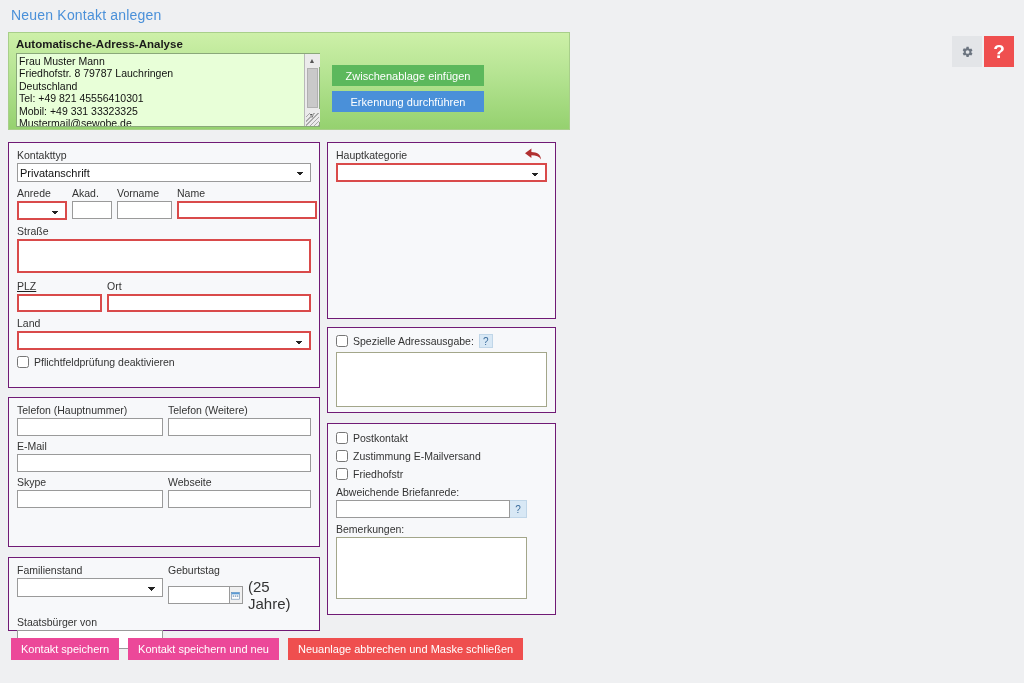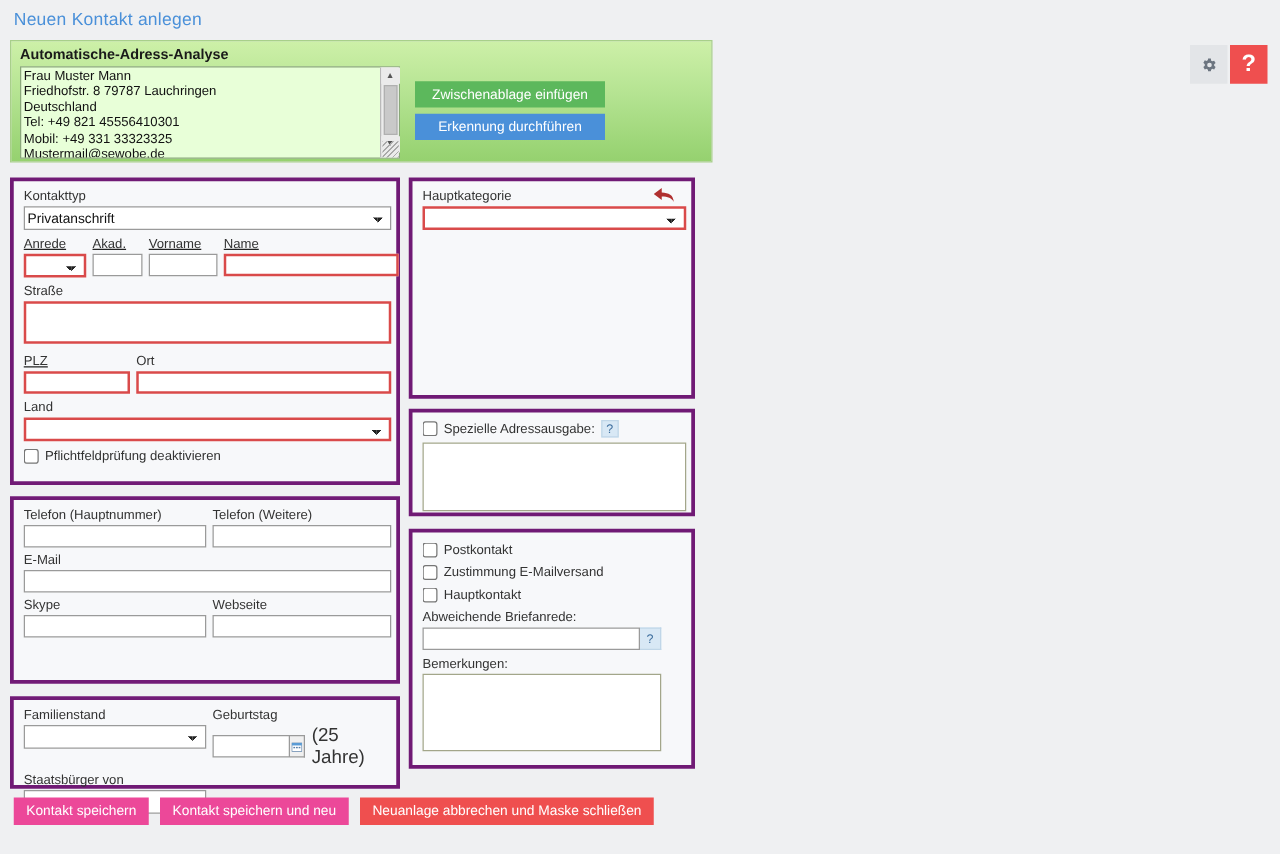--- a/index.html
+++ b/index.html
@@ -73,21 +73,21 @@
     border: none; color: #fff; font-size: 11px; cursor: pointer;
     font-family: "Liberation Sans", sans-serif;
   }
   .btn-paste { background: #5cb85c; }
   .btn-detect { background: #4a90d9; }
 
   
   .panel {
     position: absolute;
     background: #f7f8fa;
-    border: 3px solid #701a75;
+    border: 1px solid #701a75;
   }
   .lbl { display: block; font-size: 10.5px; color: #333; margin: 0 0 1px 0; line-height: 13px; }
 
   input.fld, select.fld, textarea.fld {
     font-family: "Liberation Sans", sans-serif;
     font-size: 11px; color: #111;
     background: #fff;
     border: 1px solid #9a9a9a;
     height: 18px; padding: 0 2px;
     outline: none;
@@ -168,21 +168,21 @@
       </div>
     </div>
   </div>
 
   <div class="panel" style="left:8px; top:142px; width:312px; height:246px; padding:6px 8px;">
     <span class="lbl">Kontakttyp</span>
     <select class="fld" style="width:294px; margin-bottom:5px;">
       <option>Privatanschrift</option>
     </select>
 
-    <div class="row" style="gap:5px; margin-bottom:5px;text-decoration:underline;">
+    <div class="row" style="gap:5px; margin-bottom:5px;">
       <div style="width:50px;">
         <span class="lbl">Anrede</span>
         <select class="fld req" style="width:50px;">
           <option></option>
         </select>
       </div>
       <div style="width:40px;">
         <span class="lbl">Akad.</span>
         <input class="fld" style="width: 40px;" value="">
       </div>
@@ -300,21 +300,21 @@
     <div class="cbrow">
       <input type="checkbox" style="">
       <label>Postkontakt</label>
     </div>
     <div class="cbrow">
       <input type="checkbox" style="">
       <label>Zustimmung E-Mailversand</label>
     </div>
     <div class="cbrow">
       <input type="checkbox" style="">
-      <label>Hauptkontakt</label>
+      <label>Friedhofstr</label>
     </div>
     <span class="lbl">Abweichende Briefanrede:</span>
     <div class="row" style="align-items:center; margin-bottom:5px;">
       <input class="fld" style="width: 174px;" value="">
       <span class="help-sq" style="height:18px; width:17px; border-left:none;">?</span>
     </div>
     <span class="lbl">Bemerkungen:</span>
     <textarea class="fld ta-olive" style="width: 191px; height: 62px;"></textarea>
   </div>
 

